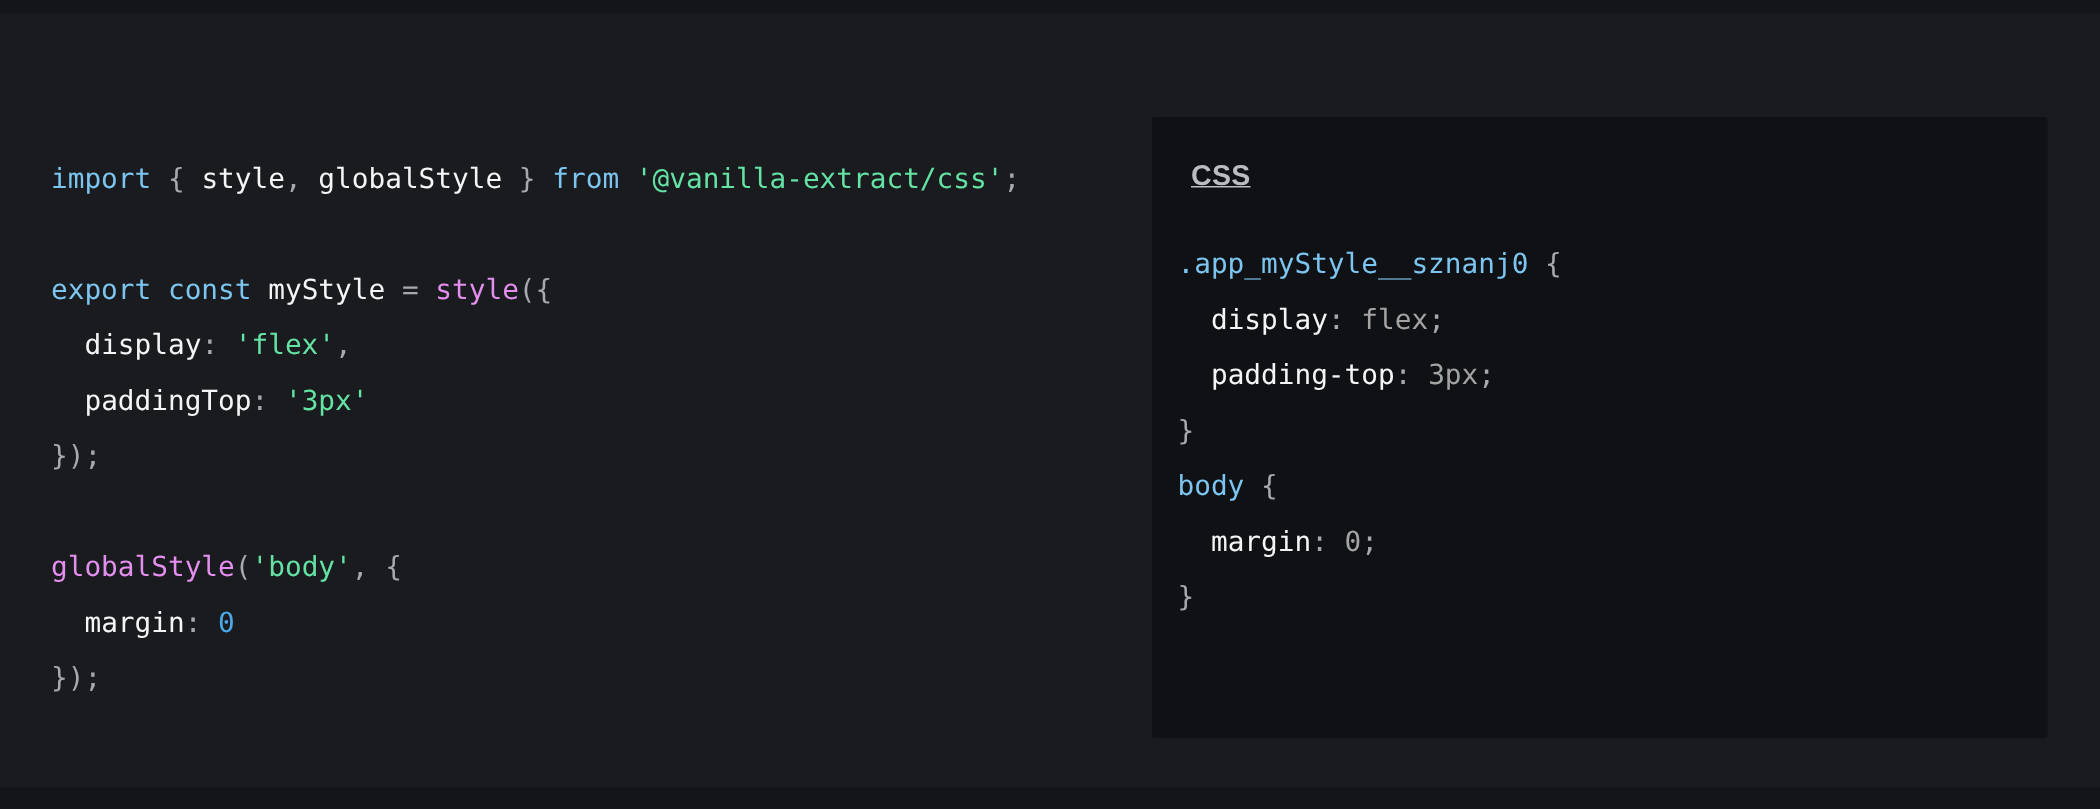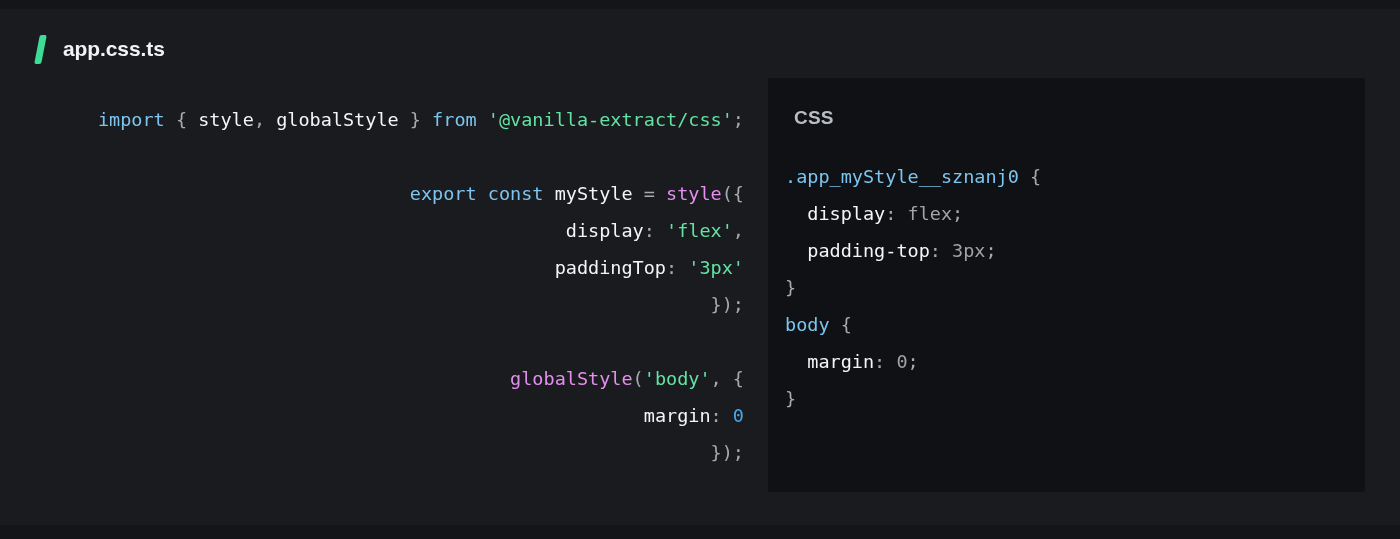--- a/index.html
+++ b/index.html
@@ -76,21 +76,20 @@
     white-space: pre;
     -webkit-font-smoothing: antialiased;
   }
   .code .ln { display: block; height: 37px; }
 
   #source-code {
     position: absolute;
     left: 34px;
     top: 101px;
     width: 710px;
-    text-align: right;
   }
 
   
   .t-kw      { color: #7cc5f0; }  
   .t-punc    { color: #a6a9ad; }  
   .t-id      { color: #f4f5f7; }  
   .t-fn      { color: #e48ff0; }  
   .t-str     { color: #63e2a4; }  
   .t-num     { color: #4aa8e8; }  
   .t-op      { color: #a6a9ad; }  
@@ -107,20 +106,21 @@
   }
   #css-panel-title {
     position: absolute;
     left: 26px;
     top: 29px;
     font-family: "Liberation Sans", sans-serif;
     font-size: 19px;
     font-weight: bold;
     color: #b9bcc1;
     letter-spacing: 0.2px;
+    text-decoration: underline;
   }
   #css-code {
     position: absolute;
     left: 17px;
     top: 80px;
     width: 545px;
   }
 
   
   .c-sel   { color: #7cc5f0; }
@@ -129,26 +129,20 @@
   .c-punc  { color: #a6a9ad; }
 </style>
 </head>
 <body>
 
 <div id="screen">
 
   <div class="edge-band top"></div>
   <div class="edge-band bottom"></div>
 
-  <div class="file-header">
-    <span class="slash-icon">
-        <i></i>
-      </span>
-    <span class="file-name">app.css.ts</span>
-  </div>
 
   <div id="source-code" class="code"><span class="ln"><span class="t-kw">import</span><span class="t-punc"> </span><span class="t-punc">{</span><span class="t-punc"> </span><span class="t-id">style</span><span class="t-punc">,</span><span class="t-punc"> </span><span class="t-id">globalStyle</span><span class="t-punc"> </span><span class="t-punc">}</span><span class="t-punc"> </span><span class="t-kw">from</span><span class="t-punc"> </span><span class="t-str">'@vanilla-extract/css'</span><span class="t-punc">;</span></span><span class="ln">&nbsp;</span><span class="ln"><span class="t-kw">export</span><span class="t-punc"> </span><span class="t-kw">const</span><span class="t-punc"> </span><span class="t-id">myStyle</span><span class="t-punc"> </span><span class="t-op">=</span><span class="t-punc"> </span><span class="t-fn">style</span><span class="t-punc">({</span></span><span class="ln"><span class="t-punc">  </span><span class="t-id">display</span><span class="t-punc">:</span><span class="t-punc"> </span><span class="t-str">'flex'</span><span class="t-punc">,</span></span><span class="ln"><span class="t-punc">  </span><span class="t-id">paddingTop</span><span class="t-punc">:</span><span class="t-punc"> </span><span class="t-str">'3px'</span></span><span class="ln"><span class="t-punc">});</span></span><span class="ln">&nbsp;</span><span class="ln"><span class="t-fn">globalStyle</span><span class="t-punc">(</span><span class="t-str">'body'</span><span class="t-punc">,</span><span class="t-punc"> </span><span class="t-punc">{</span></span><span class="ln"><span class="t-punc">  </span><span class="t-id">margin</span><span class="t-punc">:</span><span class="t-punc"> </span><span class="t-num">0</span></span><span class="ln"><span class="t-punc">});</span></span></div>
 
   <div id="css-panel">
     <div id="css-panel-title">CSS</div>
     <div id="css-code" class="code"><span class="ln"><span class="c-sel">.app_myStyle__sznanj0</span><span class="c-punc"> {</span></span><span class="ln"><span class="c-punc">  </span><span class="c-prop">display</span><span class="c-punc">:</span><span class="c-punc"> </span><span class="c-val">flex</span><span class="c-punc">;</span></span><span class="ln"><span class="c-punc">  </span><span class="c-prop">padding-top</span><span class="c-punc">:</span><span class="c-punc"> </span><span class="c-val">3px</span><span class="c-punc">;</span></span><span class="ln"><span class="c-punc">}</span></span><span class="ln"><span class="c-sel">body</span><span class="c-punc"> {</span></span><span class="ln"><span class="c-punc">  </span><span class="c-prop">margin</span><span class="c-punc">:</span><span class="c-punc"> </span><span class="c-val">0</span><span class="c-punc">;</span></span><span class="ln"><span class="c-punc">}</span></span></div>
   </div>
 
 </div>
 

